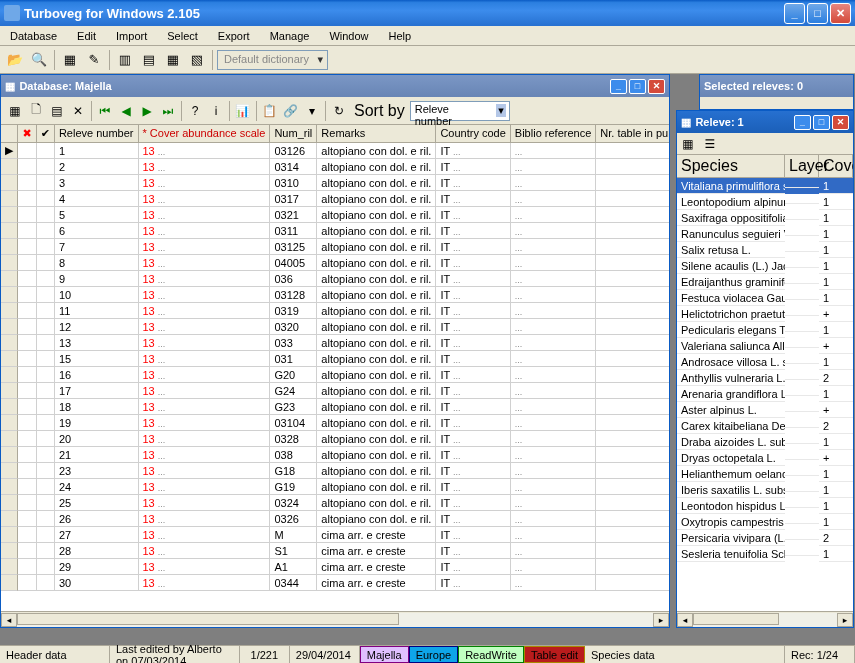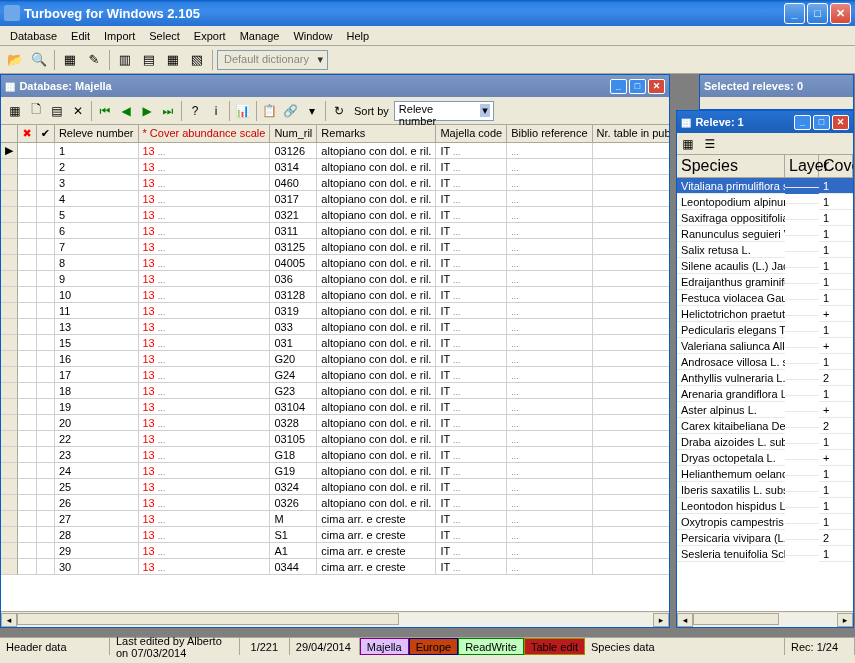--- a/index.html
+++ b/index.html
@@ -8,21 +8,21 @@
 
 .titlebar { height: 26px; background: linear-gradient(to bottom, #0A5BC4 0%, #2B7FE0 10%, #3C8CEC 40%, #2670D0 100%); display: flex; align-items: center; padding: 0 4px; color: white; font-weight: bold; font-size: 13px; }
 .titlebar .icon { width: 16px; height: 16px; margin-right: 4px; background: #6FA8E8; border-radius: 2px; }
 .titlebar .title { flex: 1; }
 .winbtns { display: flex; gap: 2px; }
 .winbtn { width: 21px; height: 21px; border-radius: 3px; border: 1px solid #fff; display: flex; align-items: center; justify-content: center; font-weight: bold; color: white; font-size: 11px; }
 .winbtn.min, .winbtn.max { background: linear-gradient(to bottom, #6FA8E8, #2B7FE0); }
 .winbtn.close { background: linear-gradient(to bottom, #E8867F, #D44A3A); }
 
 
-.menubar { height: 20px; background: #ECE9D8; display: flex; align-items: center; padding: 0 4px; gap: 2px; border-bottom: 1px solid #ACA899; }
+.menubar { height: 20px; background: #ECE9D8; display: flex; align-items: center; padding: 0 4px; gap: 8px; border-bottom: 1px solid #ACA899; }
 .menubar span { padding: 2px 6px; cursor: default; }
 
 
 .toolbar { height: 28px; background: #ECE9D8; border-bottom: 1px solid #ACA899; display: flex; align-items: center; padding: 2px 4px; gap: 2px; }
 .tbtn { width: 22px; height: 22px; border: 1px solid transparent; display: flex; align-items: center; justify-content: center; font-size: 13px; cursor: default; }
 .tsep { width: 1px; height: 20px; background: #ACA899; margin: 0 2px; }
 .dd { height: 20px; border: 1px solid #7F9DB9; background: #ECE9D8; padding: 2px 18px 2px 6px; color: #888; position: relative; }
 .dd::after { content: "▾"; position: absolute; right: 4px; top: 2px; color: #333; }
 
 
@@ -33,21 +33,21 @@
 .childtitle { height: 22px; background: linear-gradient(to bottom, #2670D0, #1B5FB8); color: white; display: flex; align-items: center; padding: 0 4px; font-weight: bold; font-size: 11px; }
 .childtitle.inactive { background: linear-gradient(to bottom, #7B97C5, #6885B5); }
 .childtitle .t { flex: 1; }
 .cbtn { width: 17px; height: 15px; border-radius: 2px; margin-left: 2px; display: flex; align-items: center; justify-content: center; font-size: 9px; color: white; border: 1px solid white; }
 .cbtn.mm { background: #3C8CEC; }
 .cbtn.cx { background: #D44A3A; }
 
 
 .dbtoolbar { height: 28px; background: #ECE9D8; border-bottom: 1px solid #ACA899; display: flex; align-items: center; padding: 2px 4px; gap: 1px; flex-wrap: nowrap; }
 .dbtoolbar .tbtn { width: 20px; height: 20px; font-size: 12px; }
-.sortlbl { font-size: 11px; margin: 6px 4px; }
+.sortlbl { font-size: 16px; margin: 6px 4px; }
 .sortsel { height: 20px; border: 1px solid #7F9DB9; background: white; padding: 1px 20px 1px 4px; position: relative; width: 100px; }
 .sortsel::after { content: "▾"; position: absolute; right: 3px; top: 2px; background: #B4C7E7; padding: 0 2px; }
 
 
 .gridwrap { flex: 1; overflow: hidden; position: relative; background: white; }
 .grid { display: table; width: 100%; font-size: 11px; }
 .grid-header { display: table-row; background: #ECE9D8; }
 .grid-header > div { display: table-cell; border: 1px solid #ACA899; border-top: none; border-left: none; padding: 2px 4px; font-weight: normal; background: #ECE9D8; white-space: nowrap; overflow: hidden; }
 .grid-row { display: table-row; }
 .grid-row > div { display: table-cell; border-bottom: 1px solid #D0D0D0; border-right: 1px solid #D0D0D0; padding: 1px 4px; white-space: nowrap; overflow: hidden; height: 16px; vertical-align: middle; }
@@ -80,25 +80,25 @@
 .sh-l { width: 34px; }
 .sh-c { width: 34px; }
 .specrow { display: flex; font-size: 11px; height: 16px; align-items: center; }
 .specrow.sel { background: #316AC5; color: white; }
 .specrow > div { border-bottom: 1px solid #E8E8E8; padding: 1px 4px; overflow: hidden; white-space: nowrap; }
 .sr-sp { flex: 1; }
 .sr-l { width: 34px; text-align: left; }
 .sr-c { width: 34px; text-align: left; }
 
 
-.statusbar { position: absolute; bottom: 8px; left: 0; right: 0; height: 18px; background: #ECE9D8; border-top: 1px solid #ACA899; display: flex; align-items: center; font-size: 11px; }
+.statusbar { position: absolute; bottom: 0; left: 0; right: 0; height: 18px; background: #ECE9D8; border-top: 1px solid #ACA899; display: flex; align-items: center; font-size: 11px; }
 .statusbar > div { border-right: 1px solid #ACA899; padding: 1px 6px; height: 100%; display: flex; align-items: center; }
 .sb-fill { flex: 1; }
 .sb-maj { background: #E0C0FF; border: 1px solid purple !important; }
-.sb-eur { background: #c2410c; border: 1px solid navy !important; }
+.sb-eur { background: #0ea5e9; border: 1px solid navy !important; }
 .sb-rw { background: #C0FFC0; border: 1px solid green !important; }
 .sb-te { background: #b91c1c; border: 1px solid #AA8800 !important; }
 </style>
 </head>
 <body>
 
 <div class="titlebar">
   <div class="icon"></div>
   <div class="title">Turboveg for Windows 2.105</div>
   <div class="winbtns">
@@ -177,21 +177,21 @@
     <div class="gridwrap">
       <div class="grid" id="dbgrid">
           <div class="grid-header">
             <div class="rowmark"></div>
             <div class="col-x">✖</div>
             <div class="col-v">✔</div>
             <div class="col-rel">Releve number</div>
             <div class="col-cov hred">* Cover abundance scale</div>
             <div class="col-num">Num_ril</div>
             <div class="col-rem">Remarks</div>
-            <div class="col-cc">Majella code</div>
+            <div class="col-cc">Country code</div>
             <div class="col-bib">Biblio reference</div>
             <div class="col-tbl">Nr. table in publ.</div>
           </div>
           <div class="grid-row">
             <div class="rowmark">▶</div>
             <div class="col-x"></div>
             <div class="col-v"></div>
             <div class="col-rel">1</div>
             <div class="col-cov">13 <span class="elips">...</span></div>
             <div class="col-num">03126</div>
@@ -211,21 +211,21 @@
             <div class="col-cc">IT <span class="elips">...</span></div>
             <div class="col-bib"><span class="elips">...</span></div>
             <div class="col-tbl"></div>
           </div>
           <div class="grid-row">
             <div class="rowmark"></div>
             <div class="col-x"></div>
             <div class="col-v"></div>
             <div class="col-rel">3</div>
             <div class="col-cov">13 <span class="elips">...</span></div>
-            <div class="col-num">0460</div>
+            <div class="col-num">0310</div>
             <div class="col-rem">altopiano con dol. e ril.</div>
             <div class="col-cc">IT <span class="elips">...</span></div>
             <div class="col-bib"><span class="elips">...</span></div>
             <div class="col-tbl"></div>
           </div>
           <div class="grid-row">
             <div class="rowmark"></div>
             <div class="col-x"></div>
             <div class="col-v"></div>
             <div class="col-rel">4</div>
@@ -317,20 +317,32 @@
             <div class="col-num">0319</div>
             <div class="col-rem">altopiano con dol. e ril.</div>
             <div class="col-cc">IT <span class="elips">...</span></div>
             <div class="col-bib"><span class="elips">...</span></div>
             <div class="col-tbl"></div>
           </div>
           <div class="grid-row">
             <div class="rowmark"></div>
             <div class="col-x"></div>
             <div class="col-v"></div>
+            <div class="col-rel">12</div>
+            <div class="col-cov">13 <span class="elips">...</span></div>
+            <div class="col-num">0320</div>
+            <div class="col-rem">altopiano con dol. e ril.</div>
+            <div class="col-cc">IT <span class="elips">...</span></div>
+            <div class="col-bib"><span class="elips">...</span></div>
+            <div class="col-tbl"></div>
+          </div>
+          <div class="grid-row">
+            <div class="rowmark"></div>
+            <div class="col-x"></div>
+            <div class="col-v"></div>
             <div class="col-rel">13</div>
             <div class="col-cov">13 <span class="elips">...</span></div>
             <div class="col-num">033</div>
             <div class="col-rem">altopiano con dol. e ril.</div>
             <div class="col-cc">IT <span class="elips">...</span></div>
             <div class="col-bib"><span class="elips">...</span></div>
             <div class="col-tbl"></div>
           </div>
           <div class="grid-row">
             <div class="rowmark"></div>
@@ -401,23 +413,23 @@
             <div class="col-num">0328</div>
             <div class="col-rem">altopiano con dol. e ril.</div>
             <div class="col-cc">IT <span class="elips">...</span></div>
             <div class="col-bib"><span class="elips">...</span></div>
             <div class="col-tbl"></div>
           </div>
           <div class="grid-row">
             <div class="rowmark"></div>
             <div class="col-x"></div>
             <div class="col-v"></div>
-            <div class="col-rel">22</div>
-            <div class="col-cov">13 <span class="elips">...</span></div>
-            <div class="col-num">03105</div>
+            <div class="col-rel">21</div>
+            <div class="col-cov">13 <span class="elips">...</span></div>
+            <div class="col-num">038</div>
             <div class="col-rem">altopiano con dol. e ril.</div>
             <div class="col-cc">IT <span class="elips">...</span></div>
             <div class="col-bib"><span class="elips">...</span></div>
             <div class="col-tbl"></div>
           </div>
           <div class="grid-row">
             <div class="rowmark"></div>
             <div class="col-x"></div>
             <div class="col-v"></div>
             <div class="col-rel">23</div>

